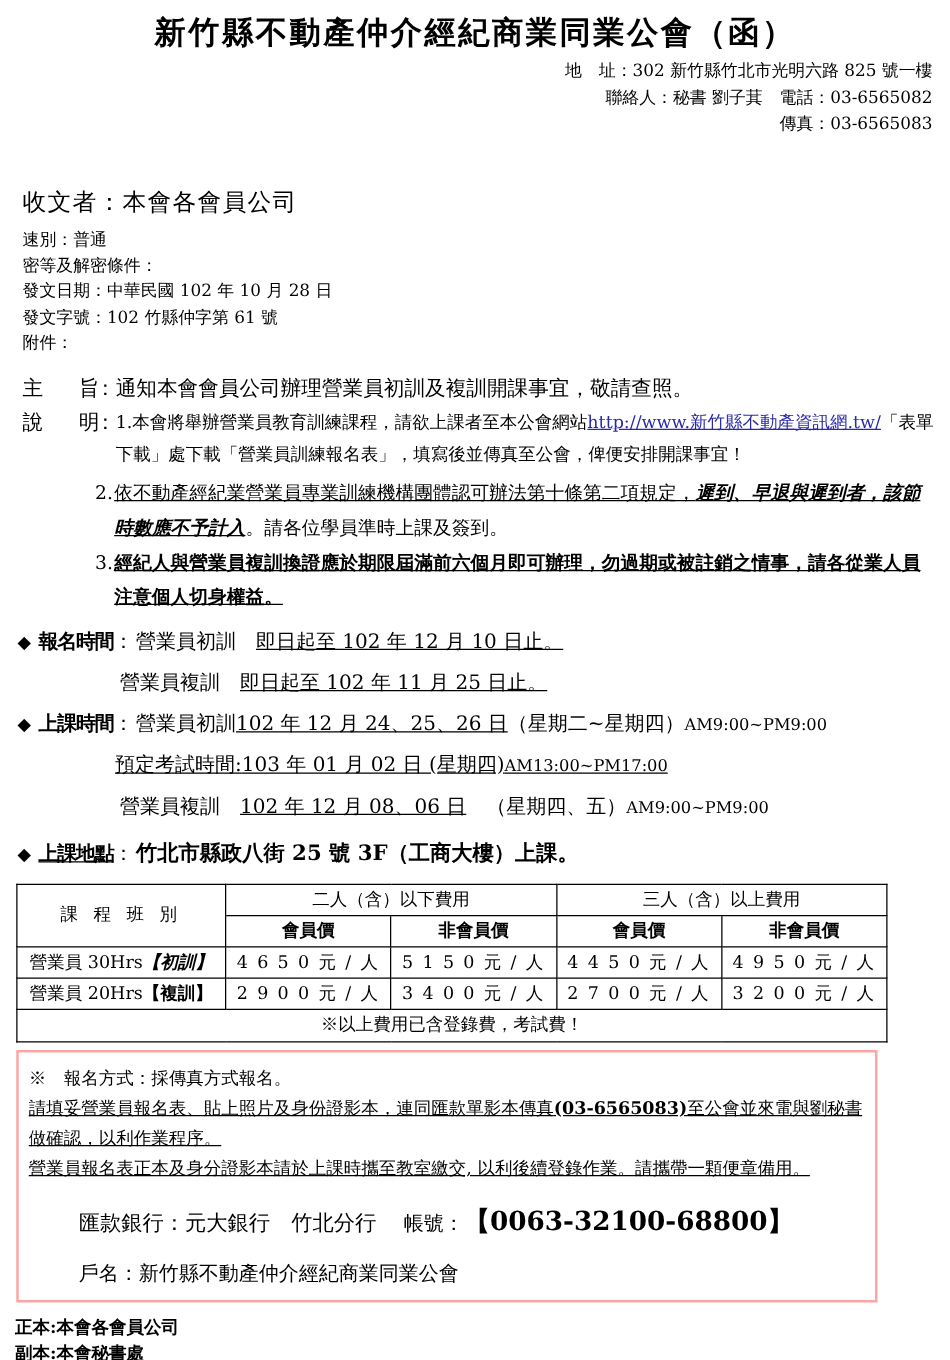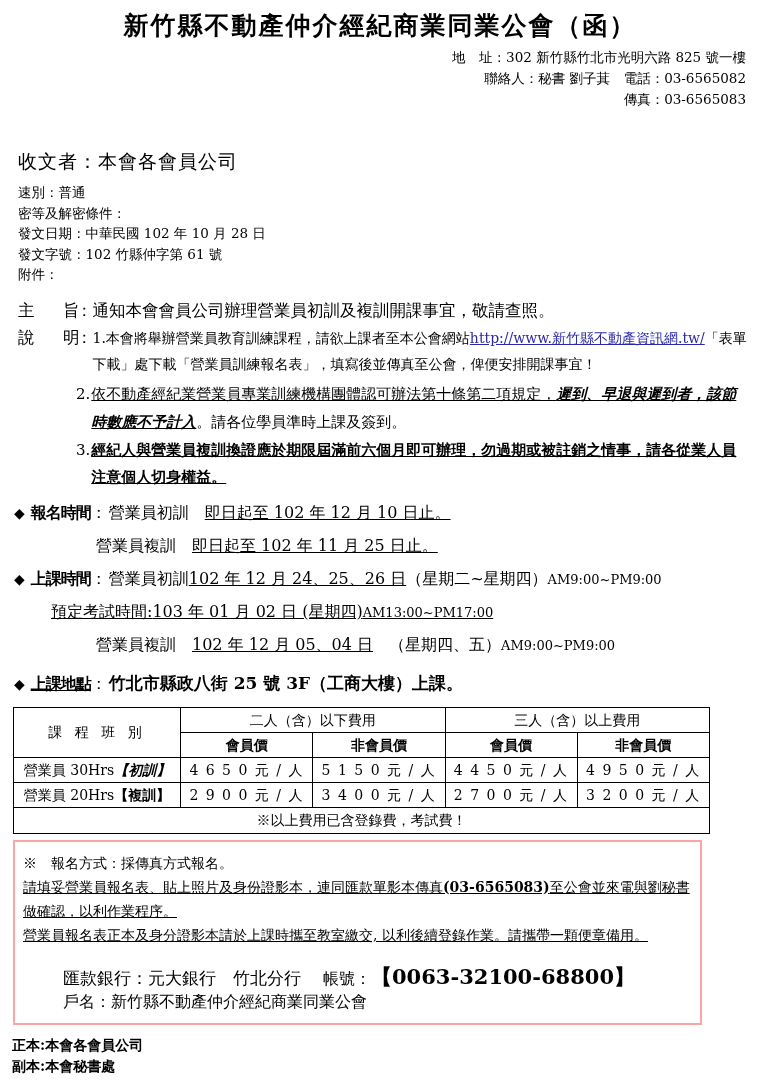--- a/index.html
+++ b/index.html
@@ -180,21 +180,21 @@
   .bank-row {
     display: flex;
     align-items: baseline;
     font-size: 17px;
     line-height: 1.5;
     white-space: nowrap;
   }
   .bank-label { letter-spacing: 0px; }
   .acct-label { font-size: 16px; padding-left: 22px; letter-spacing: 0px; }
   .acct-num { font-size: 21px; font-weight: bold; }
-  .acct-holder { font-size: 16px; margin-top: 0; white-space: nowrap; }
+  .acct-holder { font-size: 16px; margin-top: 17px; white-space: nowrap; }
 
   
   .footer {
     margin-top: 10px;
     padding-left: 12px;
   }
   .footer-line {
     font-size: 14px;
     font-weight: bold;
     line-height: 1.45;
@@ -259,23 +259,23 @@
 
   <div class="sub-row"><span>營業員複訓</span>　<span class="u">即日起至 102 年 11 月 25 日止。</span></div>
 
   <div class="bullet-row">
     <span class="bullet-mark">◆</span>
     <span class="bullet-label">上課時間</span>
     <span>：</span>
     <span class="bullet-body"><span>營業員初訓</span><span class="u">102 年 12 月 24、25、26 日</span><span>（星期二~星期四）</span><span class="small-num">AM9:00~PM9:00</span></span>
   </div>
 
-  <div class="sub-row" style="padding-left:51px;"><span class="u">預定考試時間:</span><span class="u">103 年 01 月 02 日 (星期四)</span><span class="u small-num">AM13:00~PM17:00</span></div>
-
-  <div class="sub-row"><span>營業員複訓</span>　<span class="u">102 年 12 月 05、04 日</span>　<span>（星期四、五）</span><span class="small-num">AM9:00~PM9:00</span></div>
+  <div class="sub-row" style="padding-left:92px;"><span class="u">預定考試時間:</span><span class="u">103 年 01 月 02 日 (星期四)</span><span class="u small-num">AM13:00~PM17:00</span></div>
+
+  <div class="sub-row"><span>營業員複訓</span>　<span class="u">102 年 12 月 08、06 日</span>　<span>（星期四、五）</span><span class="small-num">AM9:00~PM9:00</span></div>
 
   <div class="bullet-row" style="margin-top:14px;">
     <span class="bullet-mark">◆</span>
     <span class="bullet-label u">上課地點</span>
     <span>：</span>
     <span class="bullet-body bd" style="font-size:17px;">竹北市縣政八街 25 號 3F（工商大樓）上課。</span>
   </div>
 
   <div class="fee-wrap">
     <table class="fee">

